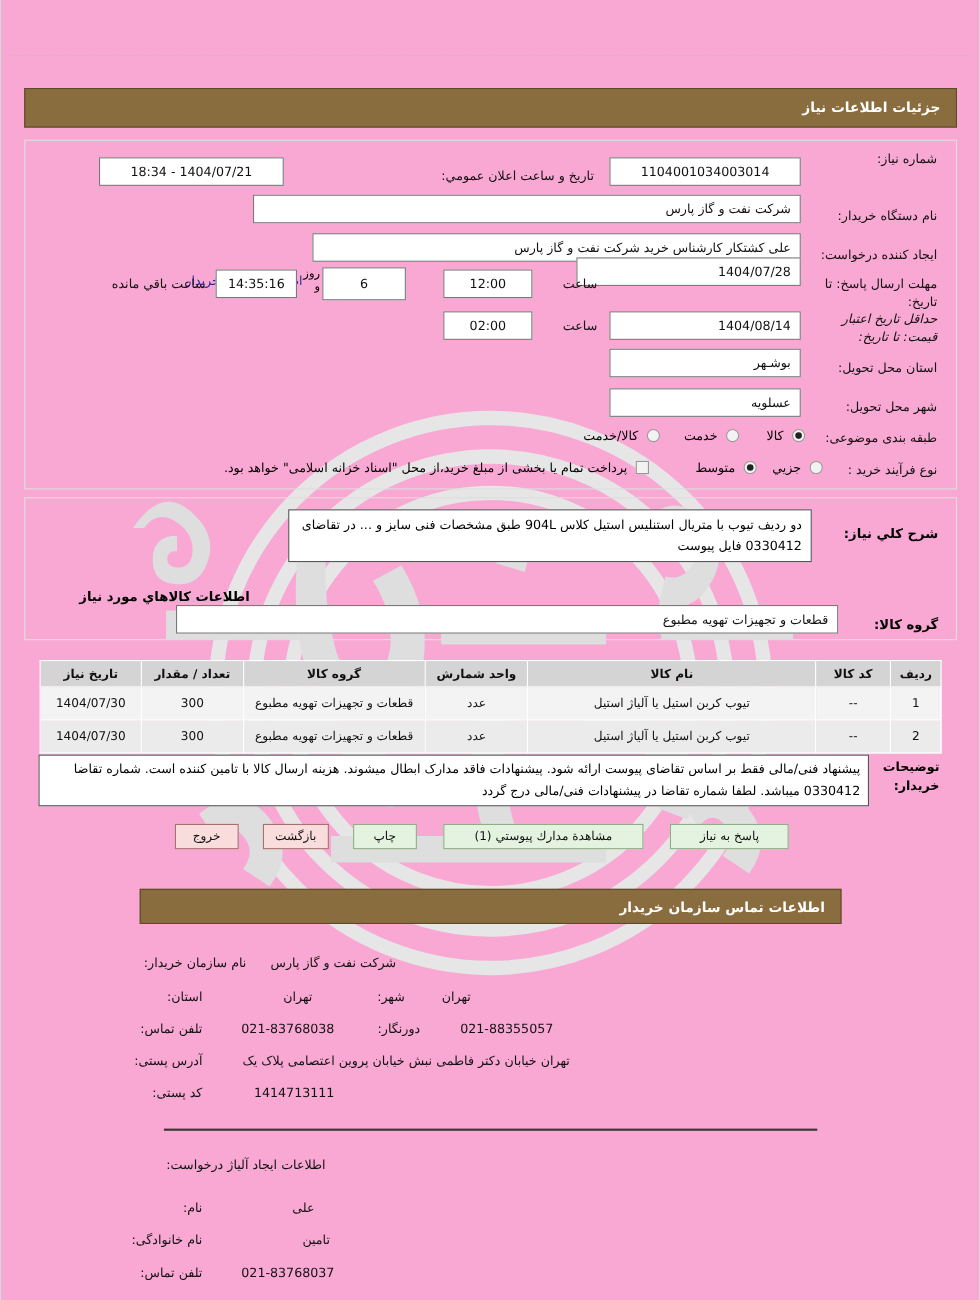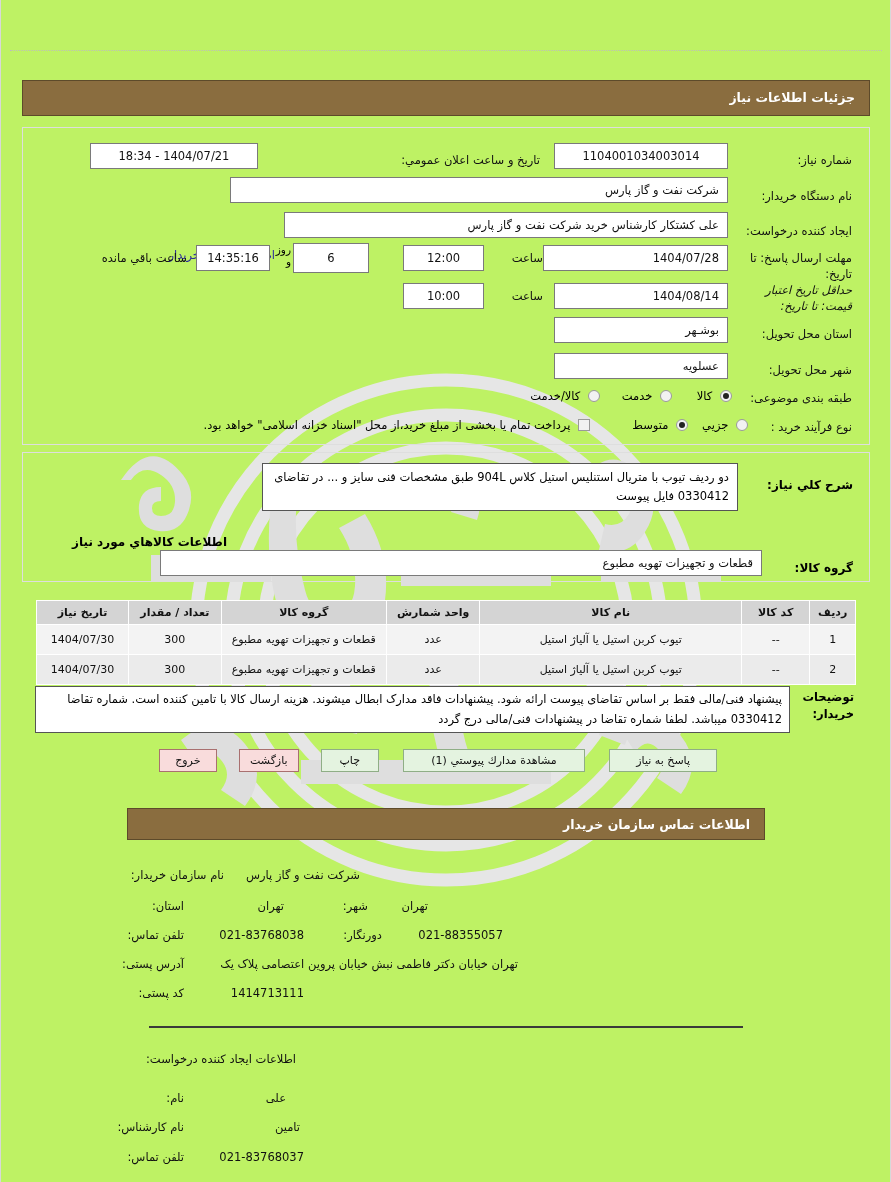--- a/index.html
+++ b/index.html
@@ -7,21 +7,21 @@
     margin: 0;
     padding: 0;
     background: #ffffff;
     font-family: "DejaVu Sans", "Liberation Sans", sans-serif;
   }
   #page {
     position: relative;
     width: 891px;
     height: 1182px;
     margin: 0 auto;
-    background: #bef264;
+    background: #f9a8d4;
     overflow: hidden;
     box-sizing: border-box;
     border-left: 1px solid #d8d8d8;
     border-right: 1px solid #d8d8d8;
   }
 
   
   #watermark {
     position: absolute;
     left: 0; top: 330px;
@@ -205,45 +205,45 @@
   </svg>
 
   <div class="top-rule"></div>
 
   <div class="content">
 
     <div class="sec-header" style="position:absolute; left:21px; top:80px; width:848px; height:36px;">جزئيات اطلاعات نياز</div>
 
     <div class="panel" style="position:absolute; left:21px; top:127px; width:848px; height:318px;"></div>
 
-    <div style="position:absolute; right:38px; top:148px;" class="flabel">شماره نياز:</div>
+    <div style="position:absolute; right:38px; top:132px;" class="flabel">شماره نياز:</div>
     <div class="fbox center" style="position:absolute; right:162px; top:143px; width:174px;">1104001034003014</div>
     <div class="flabel" style="position:absolute; right:350px; top:148px;">تاريخ و ساعت اعلان عمومي:</div>
     <div class="fbox center" style="position:absolute; right:632px; top:143px; width:168px;">1404/07/21 - 18:34</div>
 
     <div class="flabel" style="position:absolute; right:38px; top:184px;">نام دستگاه خريدار:</div>
     <div class="fbox" style="position:absolute; right:162px; top:177px; width:498px;">شرکت نفت و گاز پارس</div>
 
     <div class="flabel" style="position:absolute; right:38px; top:219px;">ايجاد کننده درخواست:</div>
     <div class="fbox" style="position:absolute; right:162px; top:212px; width:444px;">علی کشتکار کارشناس خرید شرکت نفت و گاز پارس</div>
     <a class="link" href="#" style="position:absolute; right:615px; top:218px;margin-top:30px;">اطلاعات تماس خریدار</a>
 
     <div class="flabel" style="position:absolute; right:38px; top:246px; width:118px; white-space:normal;">مهلت ارسال پاسخ: تا تاريخ:</div>
-    <div class="fbox" style="position:absolute; right:162px; top:245px; width:185px;">1404/07/28</div>
+    <div class="fbox" style="position:absolute; right:162px; top:234px; width:204px;">1404/07/28</div>
     <div class="inline-lbl" style="position:absolute; right:341px; top:245px;">ساعت</div>
     <div class="fbox center" style="position:absolute; right:406px; top:245px; width:81px;">12:00</div>
     <div class="fbox center" style="position:absolute; right:521px; top:243px; width:76px; height:30px; line-height:28px;">6</div>
     <div style="position:absolute; right:599px; top:243px; width:20px; font-size:10.5px; line-height:1.15; text-align:right;">روز و</div>
     <div class="fbox center" style="position:absolute; right:620px; top:245px; width:74px;margin-left:12px;">14:35:16</div>
     <div class="inline-lbl" style="position:absolute; right:697px; top:245px;">ساعت باقي مانده</div>
 
     <div class="flabel" style="position:absolute; right:38px; top:278px; width:118px; white-space:normal;font-style:italic;">حداقل تاريخ اعتبار قيمت: تا تاريخ:</div>
     <div class="fbox" style="position:absolute; right:162px; top:283px; width:174px;">1404/08/14</div>
     <div class="inline-lbl" style="position:absolute; right:341px; top:283px;">ساعت</div>
-    <div class="fbox center" style="position:absolute; right:406px; top:283px; width:81px;">10:00</div>
+    <div class="fbox center" style="position:absolute; right:406px; top:283px; width:81px;">02:00</div>
 
     <div class="flabel" style="position:absolute; right:38px; top:322px;">استان محل تحويل:</div>
     <div class="fbox" style="position:absolute; right:162px; top:317px; width:174px;">بوشـهر</div>
 
     <div class="flabel" style="position:absolute; right:38px; top:358px;">شهر محل تحويل:</div>
     <div class="fbox" style="position:absolute; right:162px; top:353px; width:174px;">عسلویه</div>
 
     <div class="flabel" style="position:absolute; right:38px; top:386px;">طبقه بندی موضوعی:</div>
     <span class="opt" style="position:absolute; right:158px; top:389px;">
       <span class="radio on"></span>
@@ -351,25 +351,25 @@
     <div class="cinfo val" style="position:absolute; right:387px; top:928px;">021-88355057</div>
 
     <div class="cinfo lbl" style="position:absolute; right:706px; top:957px;">آدرس پستی:</div>
     <div class="cinfo val" style="position:absolute; right:372px; top:957px;">تهران خیابان دکتر فاطمی نبش خیابان پروین اعتصامی پلاک یک</div>
 
     <div class="cinfo lbl" style="position:absolute; right:706px; top:986px;">کد پستی:</div>
     <div class="cinfo val" style="position:absolute; right:586px; top:986px;">1414713111</div>
 
     <hr class="hr-dark" style="position:absolute; left:148px; top:1026px; width:594px;">
 
-    <div class="cinfo lbl" style="position:absolute; right:594px; top:1052px;">اطلاعات ایجاد کننده درخواست:</div>
+    <div class="cinfo lbl" style="position:absolute; right:594px; top:1052px;">اطلاعات ایجاد آلیاژ درخواست:</div>
 
     <div class="cinfo lbl" style="position:absolute; right:706px; top:1091px;">نام:</div>
     <div class="cinfo val" style="position:absolute; right:604px; top:1091px;">علی</div>
 
-    <div class="cinfo lbl" style="position:absolute; right:706px; top:1120px;">نام کارشناس:</div>
+    <div class="cinfo lbl" style="position:absolute; right:706px; top:1120px;">نام خانوادگی:</div>
     <div class="cinfo val" style="position:absolute; right:590px; top:1120px;">تامین</div>
 
     <div class="cinfo lbl" style="position:absolute; right:706px; top:1150px;">تلفن تماس:</div>
     <div class="cinfo val" style="position:absolute; right:586px; top:1150px;">021-83768037</div>
 
   </div>
 </div>
 
 </body></html>

